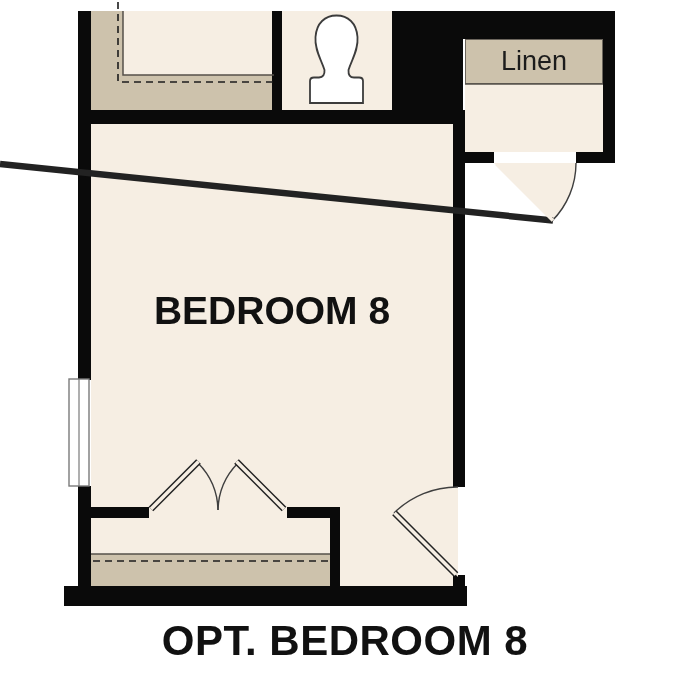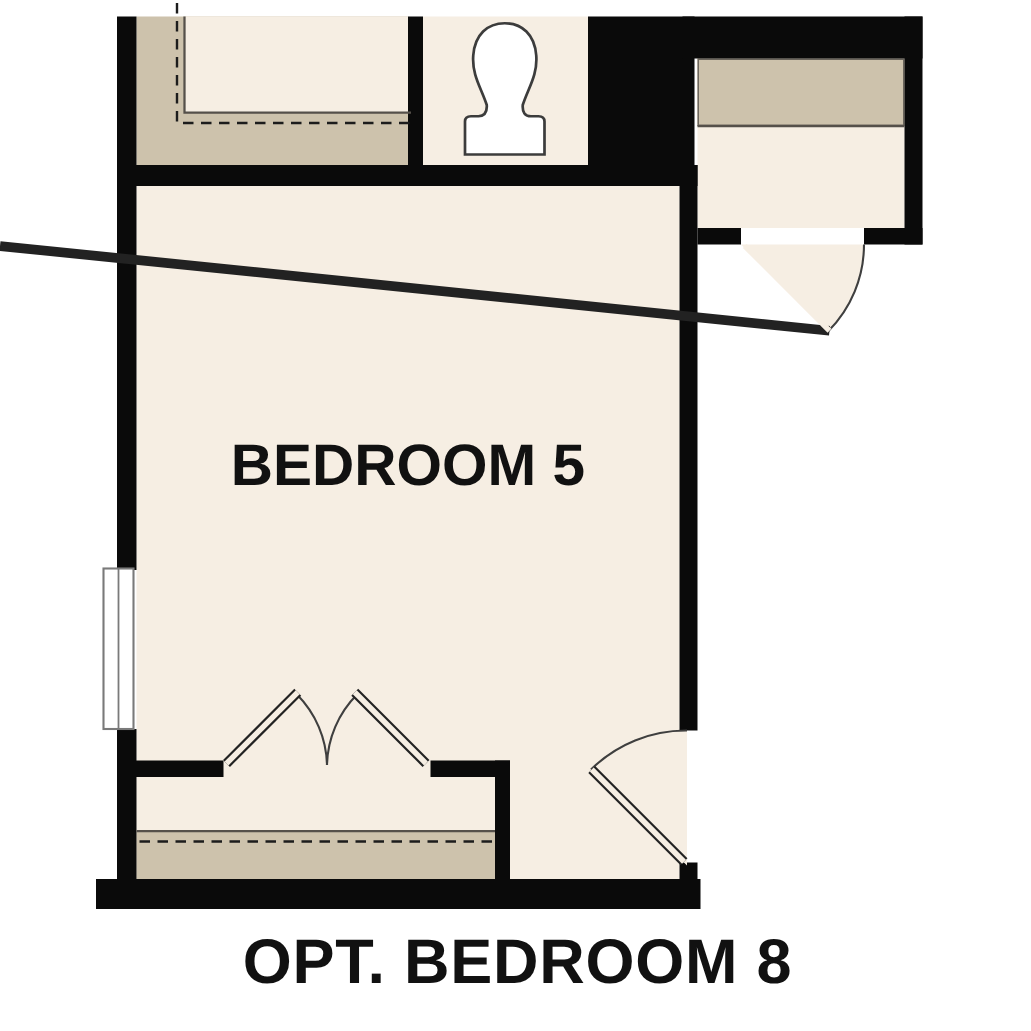--- a/index.html
+++ b/index.html
@@ -86,15 +86,16 @@
     <g>
       <path d="M 198,463 A 69,69 0 0 1 218,510" style="fill:none;stroke:#3f3f3f;stroke-width:1.4;"></path>
       <path d="M 238,463 A 69,69 0 0 0 218,510" style="fill:none;stroke:#3f3f3f;stroke-width:1.4;"></path>
       <line x1="151" y1="509" x2="198.5" y2="461.5" style="stroke:#222;stroke-width:6.5;"></line>
       <line x1="151" y1="509" x2="198.5" y2="461.5" style="stroke:var(--floor);stroke-width:3.6;"></line>
       <line x1="284" y1="509" x2="236.5" y2="461.5" style="stroke:#222;stroke-width:6.5;"></line>
       <line x1="284" y1="509" x2="236.5" y2="461.5" style="stroke:var(--floor);stroke-width:3.6;"></line>
     </g>
   </svg>
 
-  <div class="room-label" style="left:272px;top:311px;">BEDROOM 5</div>
+  <div class="shelf-label" style="left:534px;top:61px;">Linen</div>
+  <div class="room-label" style="left:272px;top:311px;">BEDROOM 8</div>
   <div class="caption" style="left:345px;top:617px;">OPT. BEDROOM 8</div>
 </div>
 
 </body></html>

